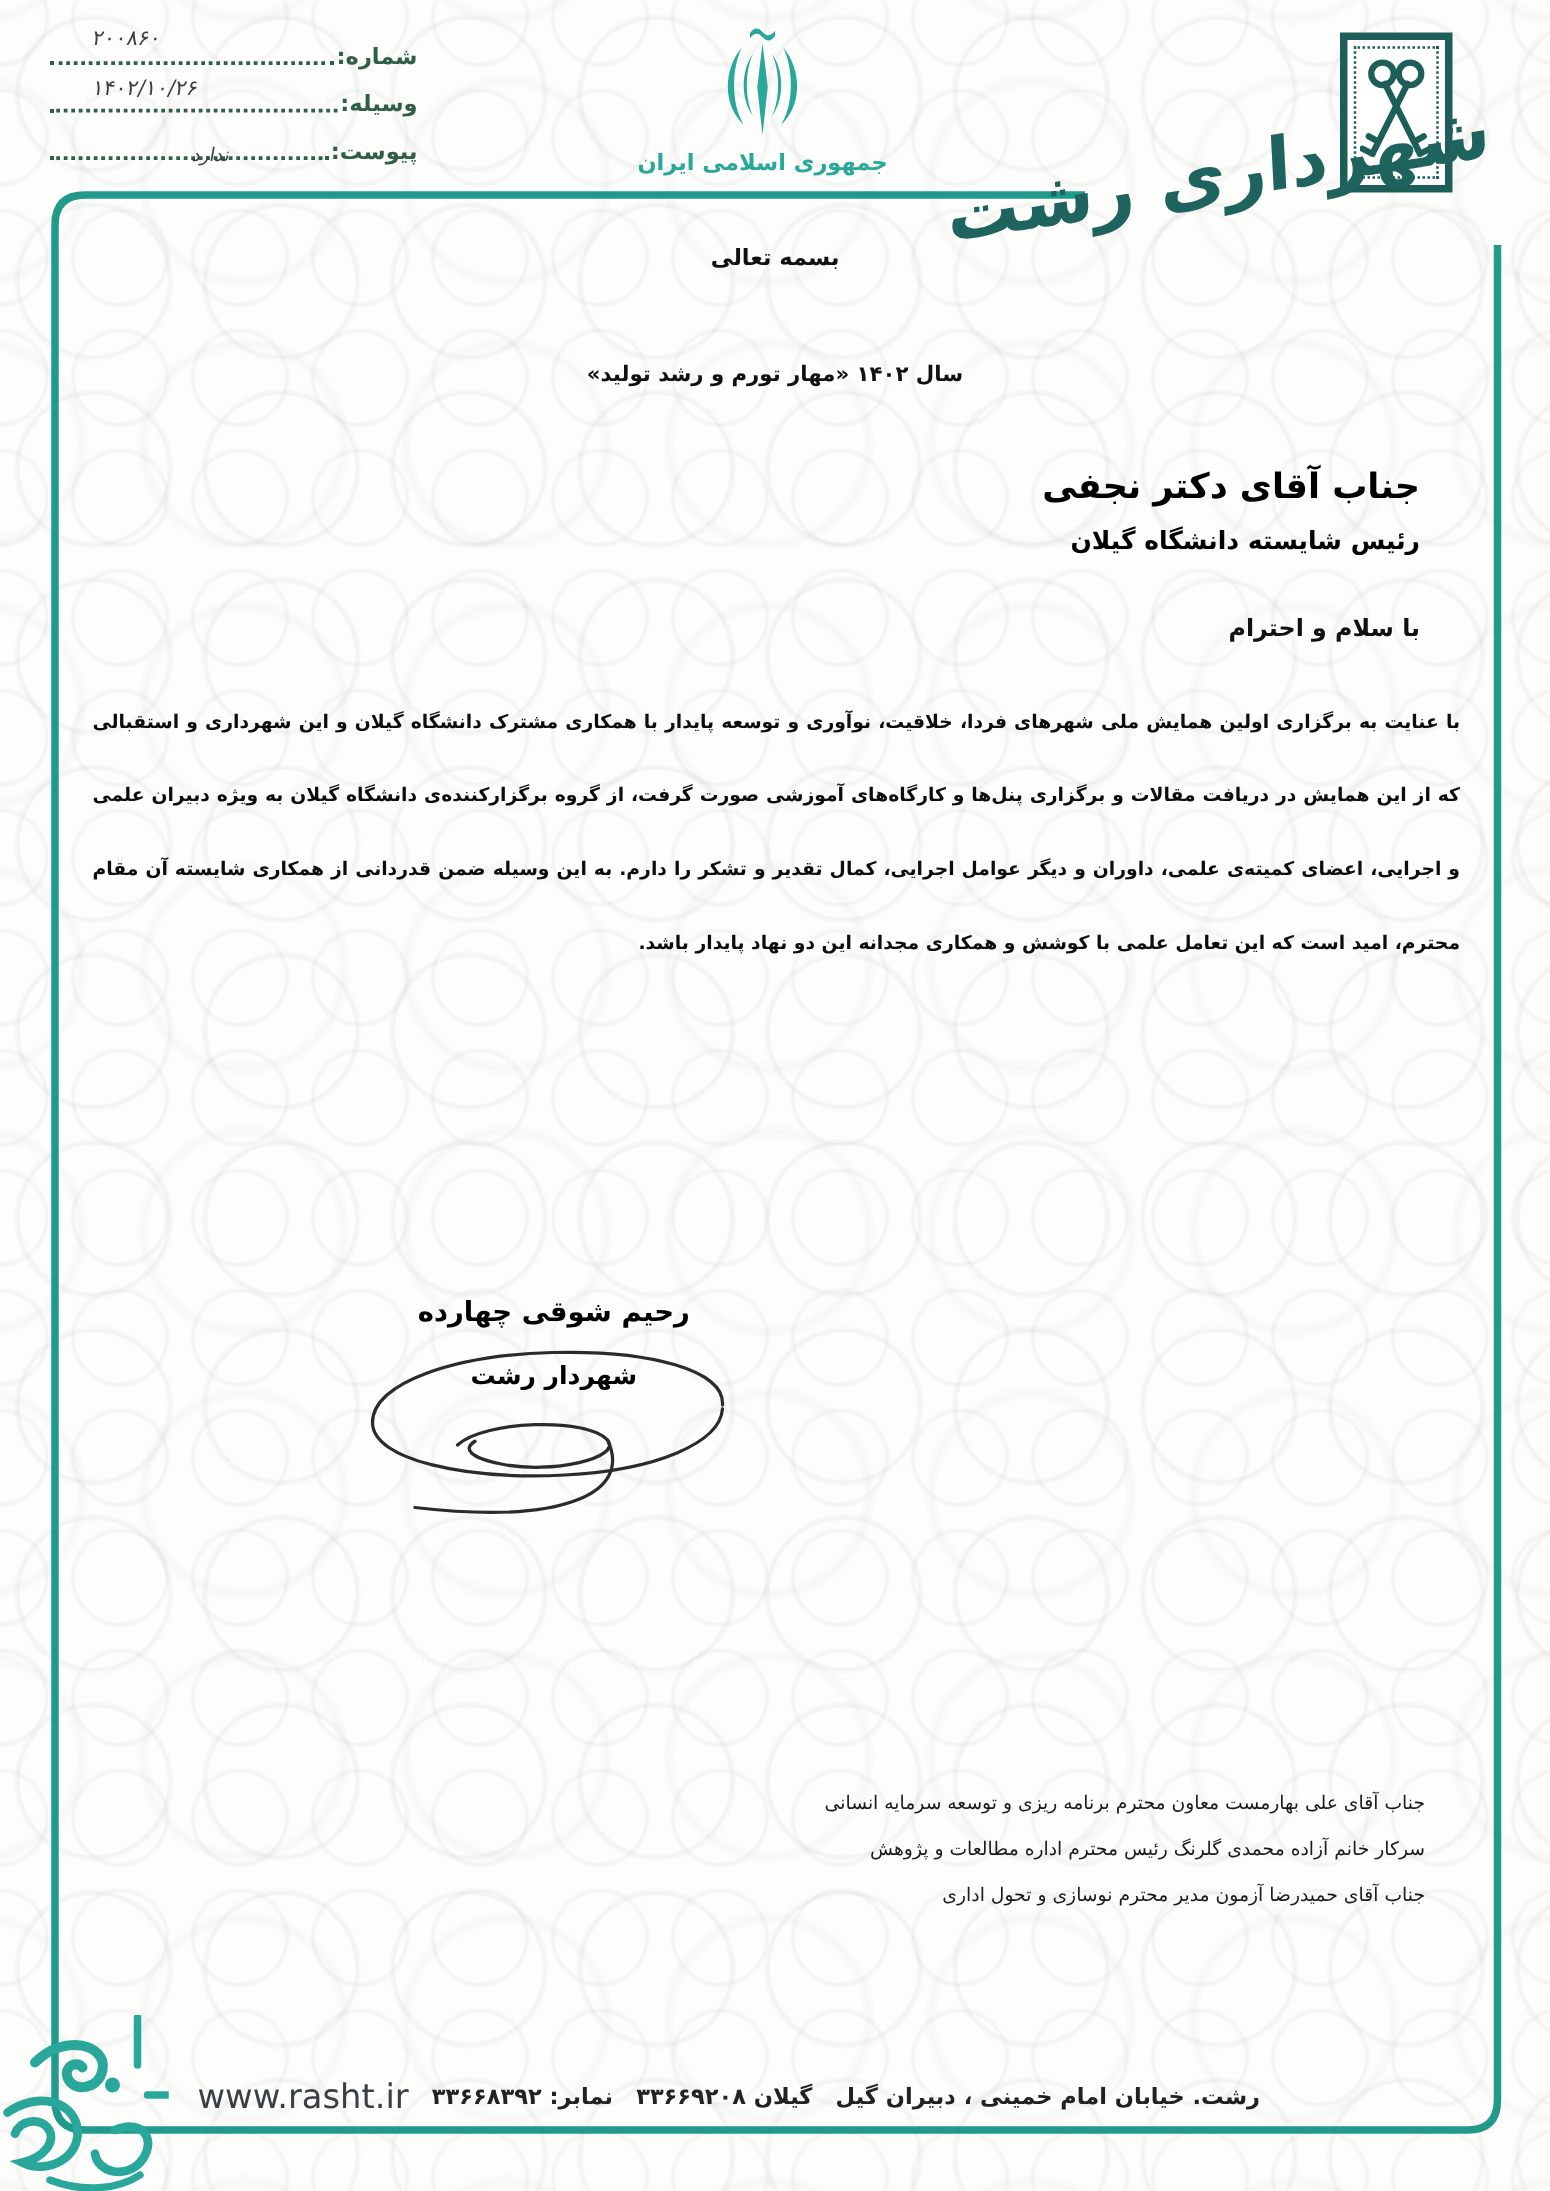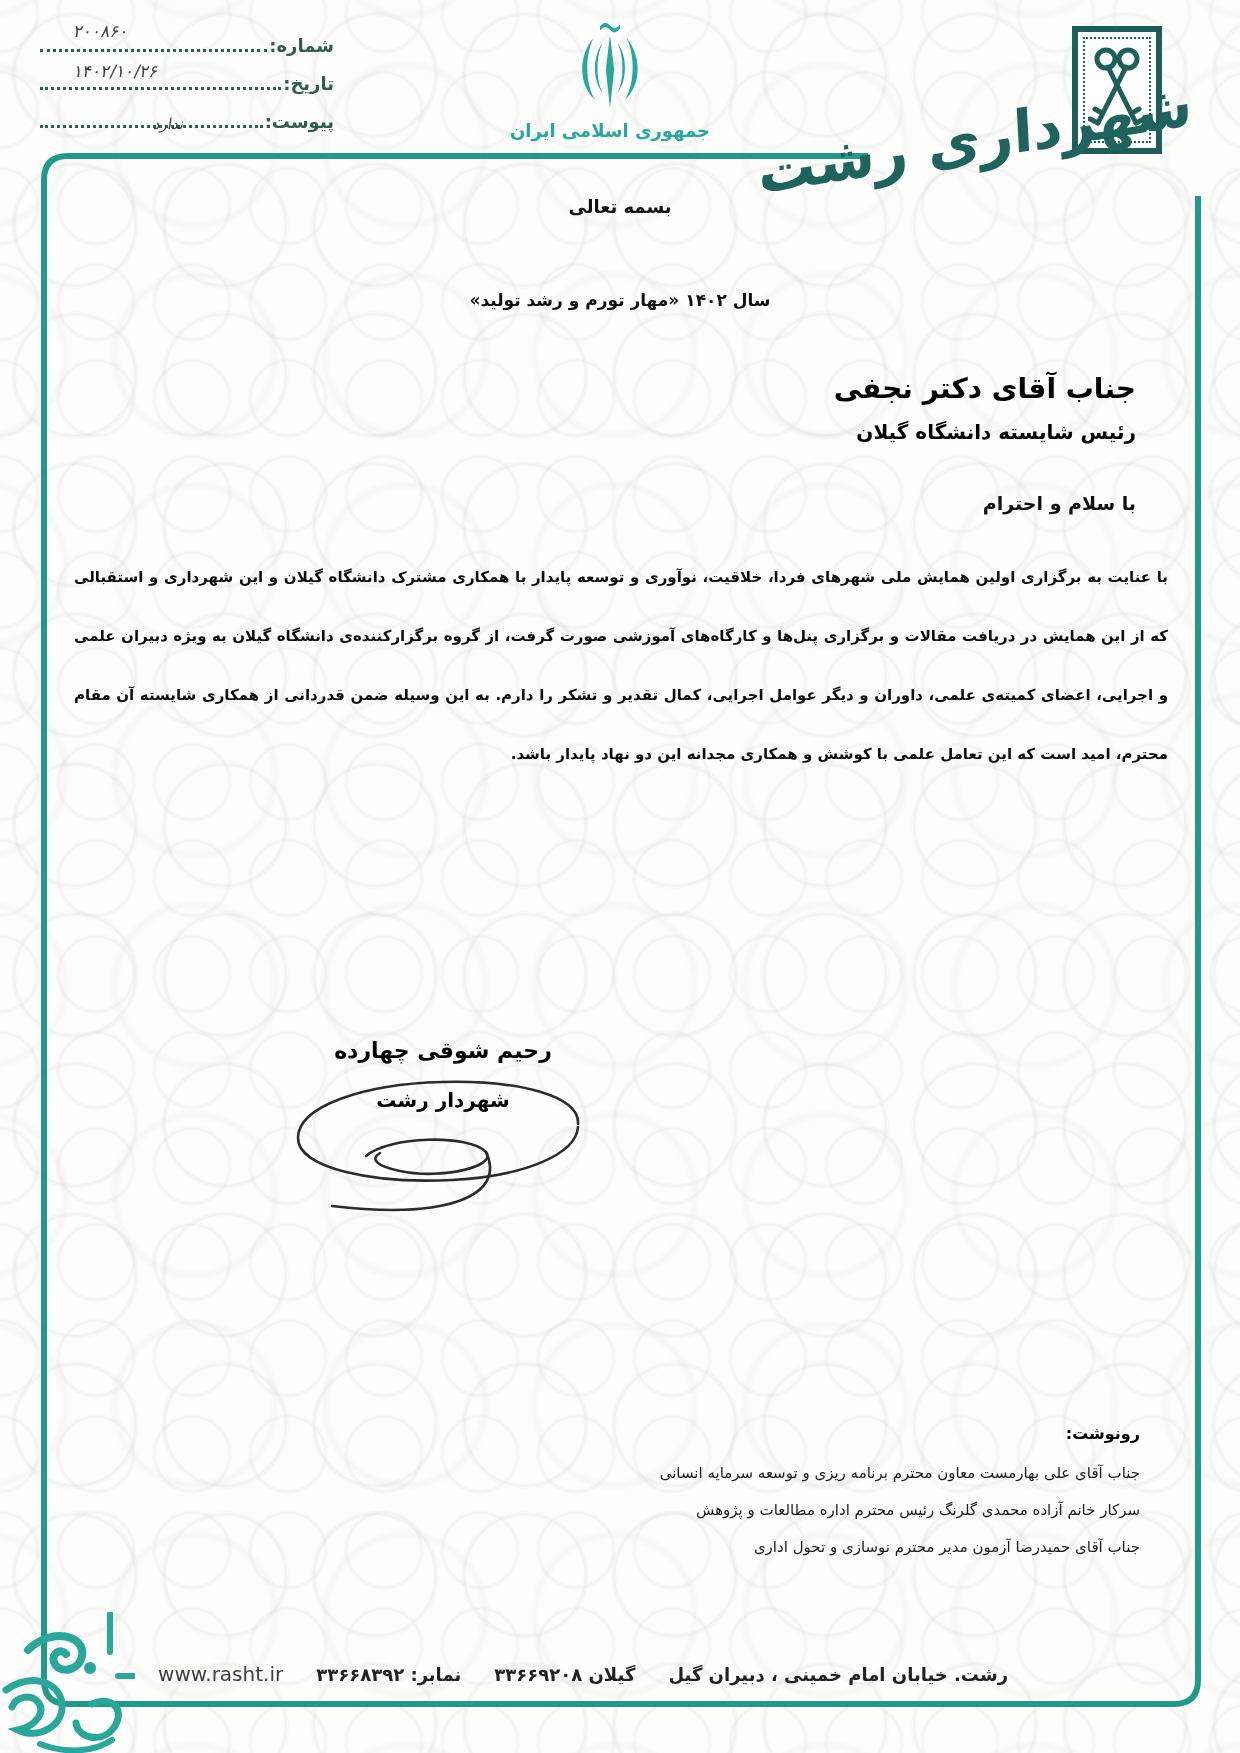--- a/index.html
+++ b/index.html
@@ -60,40 +60,40 @@
   .signature-svg{left:280px; top:1072px;}
   
   .cc-block{right:100px; top:1424px; text-align:right;}
   .cc-label{font-weight:bold; font-size:16px; color:#000; margin-bottom:12px;}
   .cc-item{font-size:15px; color:#1a1a1a; line-height:37px;}
   
   .footer-row{left:158px; top:1662px; width:850px; display:flex; direction:rtl;
               justify-content:space-between; align-items:center; font-weight:bold;
               font-size:18px; color:#222;}
   .footer-item{white-space:nowrap;}
-  .footer-website{font-weight:normal; font-size:20px; color:#3a3f46; direction:ltr;}
+  .footer-website{font-weight:normal; font-size:27px; color:#3a3f46; direction:ltr;}
   .num{letter-spacing:2px;}
 </style>
 </head>
 <body>
 
 <div class="page">
 
   <svg class="abs frame-svg" width="1240" height="1753" viewBox="0 0 1240 1753">
     <path d="M 868 156 L 68 156 Q 44 156 44 180 L 44 1680 Q 44 1704 68 1704 L 1174 1704 Q 1198 1704 1198 1680 L 1198 196" fill="none" stroke="#219a8c" stroke-width="6"></path>
   </svg>
 
   <div class="abs meta-fields rtl">
     <div class="meta-row">
       <span class="meta-label">شماره:</span>
       <span class="meta-dots"></span>
       <span class="meta-value" style="bottom:14px;">۲۰۰۸۶۰</span>
     </div>
     <div class="meta-row">
-      <span class="meta-label">تاریخ:</span>
+      <span class="meta-label">وسیله:</span>
       <span class="meta-dots"></span>
       <span class="meta-value" style="bottom:12px;">۱۴۰۲/۱۰/۲۶</span>
     </div>
     <div class="meta-row">
       <span class="meta-label">پیوست:</span>
       <span class="meta-dots"></span>
       <span class="meta-value inline">ندارد</span>
     </div>
   </div>
 
@@ -145,21 +145,20 @@
   <div class="abs signer-title rtl">شهردار رشت</div>
   <svg class="abs signature-svg" width="320" height="150" viewBox="0 0 320 150">
     <g fill="none" stroke="#2b2b2b" stroke-width="2.6" stroke-linecap="round">
       <path d="M298,52 C300,24 240,8 162,10 C84,12 18,34 18,66 C18,96 92,112 172,108 C246,104 296,82 298,55"></path>
       <path d="M86,84 C108,64 190,62 206,80 C218,94 162,108 120,99 C96,94 90,87 100,81"></path>
       <path d="M206,80 C226,122 172,148 52,134"></path>
     </g>
   </svg>
 
   <div class="abs cc-block rtl">
-    <div class="cc-label">رونوشت:</div>
     <div class="cc-item">جناب آقای علی بهارمست معاون محترم برنامه ریزی و توسعه سرمایه انسانی</div>
     <div class="cc-item">سرکار خانم آزاده محمدی گلرنگ رئیس محترم اداره مطالعات و پژوهش</div>
     <div class="cc-item">جناب آقای حمیدرضا آزمون مدیر محترم نوسازی و تحول اداری</div>
   </div>
 
   <div class="abs footer-row">
     <span class="footer-item">رشت. خیابان امام خمینی ، دبیران گیل</span>
     <span class="footer-item">
       <span>گیلان</span>
       <span class="num">۳۳۶۶۹۲۰۸</span>

